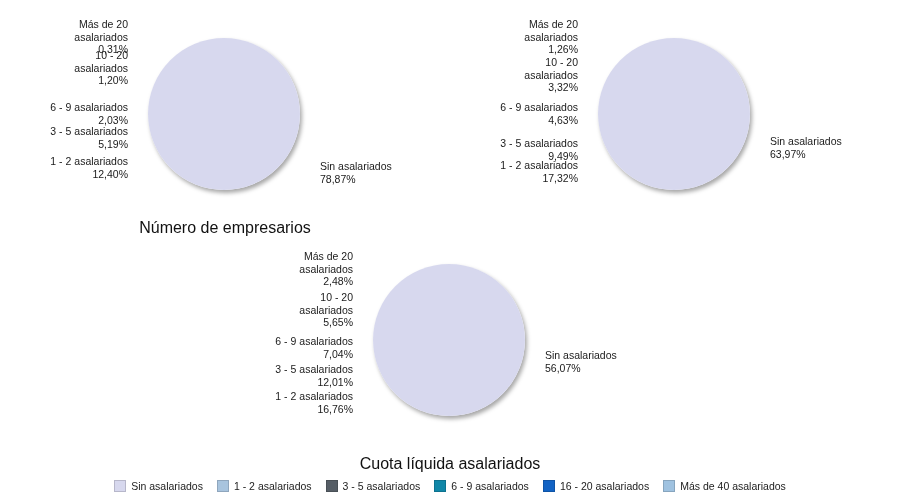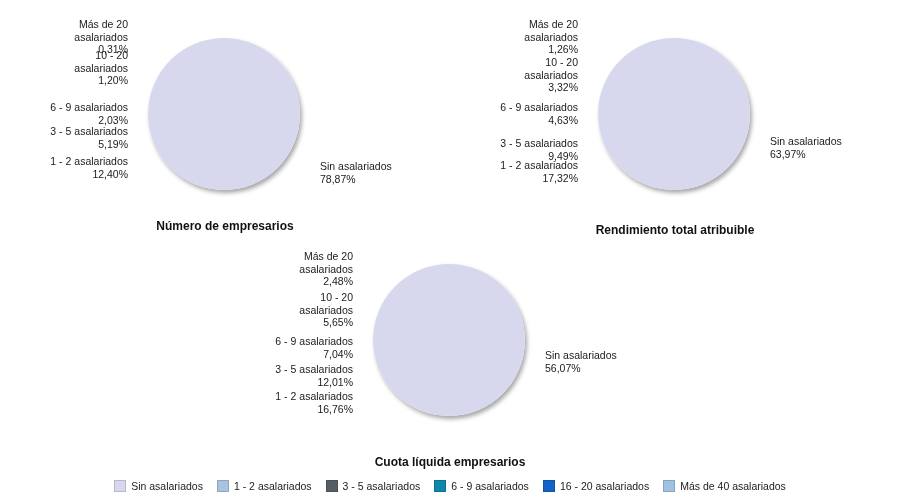--- a/index.html
+++ b/index.html
@@ -42,22 +42,22 @@
     white-space: pre-line;
   }
   .lbl.right {
     text-align: left;
   }
   .lbl.left {
     text-align: right;
   }
   .chart-title {
     position: absolute;
-    font-size: 12px;
-    font-weight: bold;
+    font-size: 16px;
+    font-weight: normal;
     color: #111111;
     text-align: center;
     width: 100%;
   }
   .legend {
     position: absolute;
     left: 0;
     width: 900px;
     bottom: 8px;
     display: flex;
@@ -124,21 +124,20 @@
     <div class="lbl left" style="left:0px; top:101px; width:128px;">6 - 9 asalariados
 4,63%</div>
     <div class="lbl left" style="left:0px; top:137px; width:128px;">3 - 5 asalariados
 9,49%</div>
     <div class="lbl left" style="left:0px; top:159px; width:128px;">1 - 2 asalariados
 17,32%</div>
     <div class="lbl right" style="left:320px; top:135px; width:128px;">Sin asalariados
 63,97%</div>
   </div>
 
-  <div class="chart-title" style="top:223px;">Rendimiento total atribuible</div>
 </div>
 
 <div class="chart-block" style="left:225px; top:240px; width:450px; height:240px;">
 
   <div class="pie-wrap" style="position:absolute; left:148px; top:24px; width:152px; height:152px;">
     <div class="pie" style="left: 0px; top: 0px; width: 152px; height: 152px; background: conic-gradient(rgb(215, 216, 238) 180deg, rgb(215, 216, 238) 381.832deg, rgb(168, 196, 222) 381.832deg, rgb(168, 196, 222) 442.162deg, rgb(86, 94, 102) 442.162deg, rgb(86, 94, 102) 485.393deg, rgb(16, 135, 168) 485.393deg, rgb(16, 135, 168) 510.735deg, rgb(18, 99, 196) 510.735deg, rgb(18, 99, 196) 531.073deg, rgb(159, 194, 224) 531.073deg, rgb(159, 194, 224) 540deg);"></div>
   </div>
 
   <div class="labels">
     <div class="lbl left" style="left:0px; top:10px; width:128px;">Más de 20
@@ -150,21 +149,21 @@
     <div class="lbl left" style="left:0px; top:95px; width:128px;">6 - 9 asalariados
 7,04%</div>
     <div class="lbl left" style="left:0px; top:123px; width:128px;">3 - 5 asalariados
 12,01%</div>
     <div class="lbl left" style="left:0px; top:150px; width:128px;">1 - 2 asalariados
 16,76%</div>
     <div class="lbl right" style="left:320px; top:109px; width:128px;">Sin asalariados
 56,07%</div>
   </div>
 
-  <div class="chart-title" style="top:215px;">Cuota líquida empresarios</div>
+  <div class="chart-title" style="top:215px;">Cuota líquida asalariados</div>
 </div>
 
 <div class="legend" id="legend">
     <div class="legend-item">
       <span class="legend-swatch" style="background: rgb(215, 216, 238);"></span>
       <span>Sin asalariados</span>
     </div>
     <div class="legend-item">
       <span class="legend-swatch" style="background: rgb(168, 196, 222);"></span>
       <span>1 - 2 asalariados</span>

